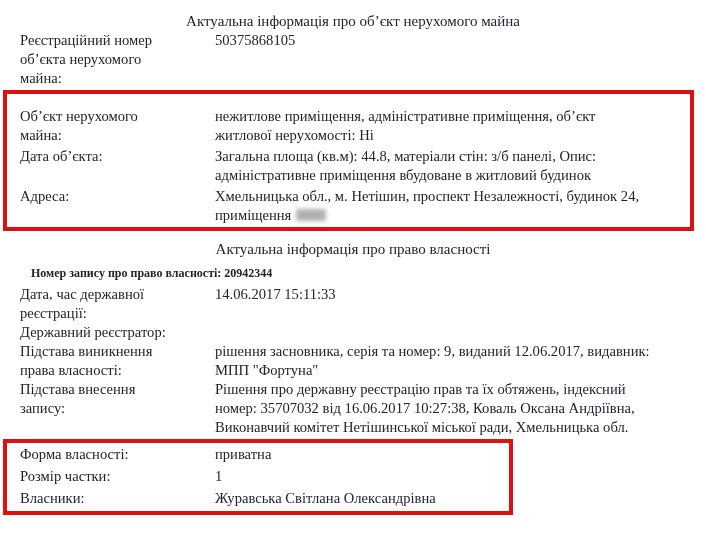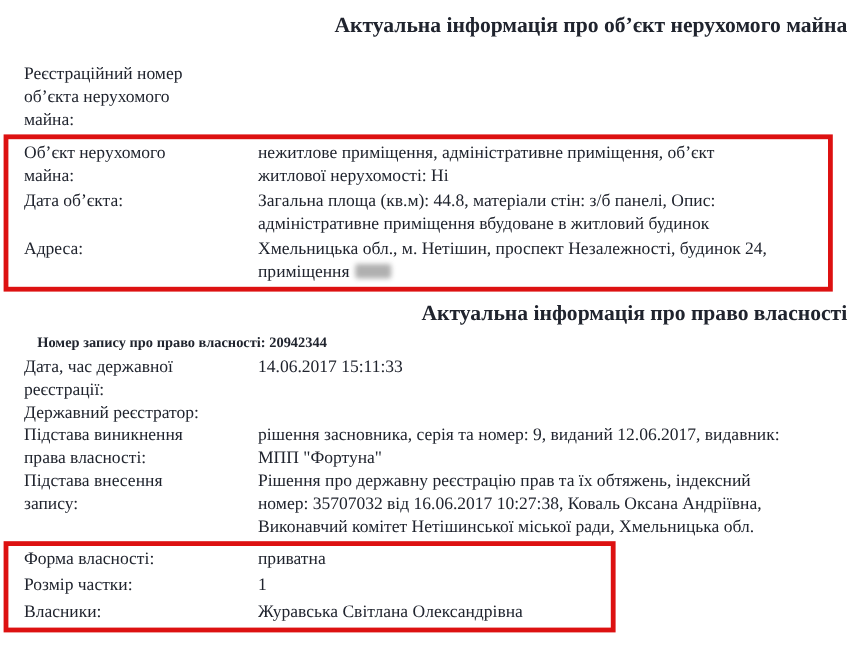--- a/index.html
+++ b/index.html
@@ -7,50 +7,50 @@
     position:relative;
     width:706px; height:556px;
     background:#ffffff;
     font-family:"Liberation Serif","DejaVu Serif",serif;
     color:#20242e;
     font-size:14.6px;
     line-height:19px;
     overflow:hidden;
   }
   .doc-title {
-    text-align:right;
-    font-weight:bold;
-    font-size:18px;
+    text-align:center;
+    font-weight:normal;
+    font-size:15px;
     padding-top:12px;
   }
   .doc-title.second { padding-top:0; margin-top:9px; }
   .record-line {
     font-weight:bold;
     font-size:12px;
     padding-left:31px;
     margin-top:5px;
   }
   .row { display:flex; padding-left:20px; }
   .row .label {
     flex:none;
     width:195px;
     white-space:pre-line;
   }
   .row .value {
     width:472px;
     white-space:pre-line;
   }
-  .r1 { margin-top:22px; }
+  .r1 { margin-top:0; }
   .hl-box {
     border:4px solid #dd1111;
     margin:2px 12px 0 3px;
     padding:1px 0 2px 13px;
   }
   .hl-box .row { padding-left:0; margin-top:2px; }
-  .hl-box .row:first-child { margin-top:2px; }
+  .hl-box .row:first-child { margin-top:12px; }
   .hl-box.narrow {
     width:510px;
     box-sizing:border-box;
     margin-right:0;
     padding-top:2px;
     padding-bottom:3px;
   }
   .hl-box.narrow .row { margin-top:3px; }
   .hl-box.narrow .row:first-child { margin-top:0; }
   .sec2-rows { margin-top:2px; }
@@ -69,20 +69,21 @@
 <body>
 
 <div class="page">
 
   <div class="doc-title">Актуальна інформація про об’єкт нерухомого майна</div>
 
   <div class="row r1">
     <div class="label">Реєстраційний номер
 об’єкта нерухомого
 майна:</div>
+    <div class="value">50375868105</div>
   </div>
 
   <div class="hl-box">
     <div class="row">
       <div class="label">Об’єкт нерухомого
 майна:</div>
       <div class="value">нежитлове приміщення, адміністративне приміщення, об’єкт
 житлової нерухомості: Ні</div>
     </div>
     <div class="row">

